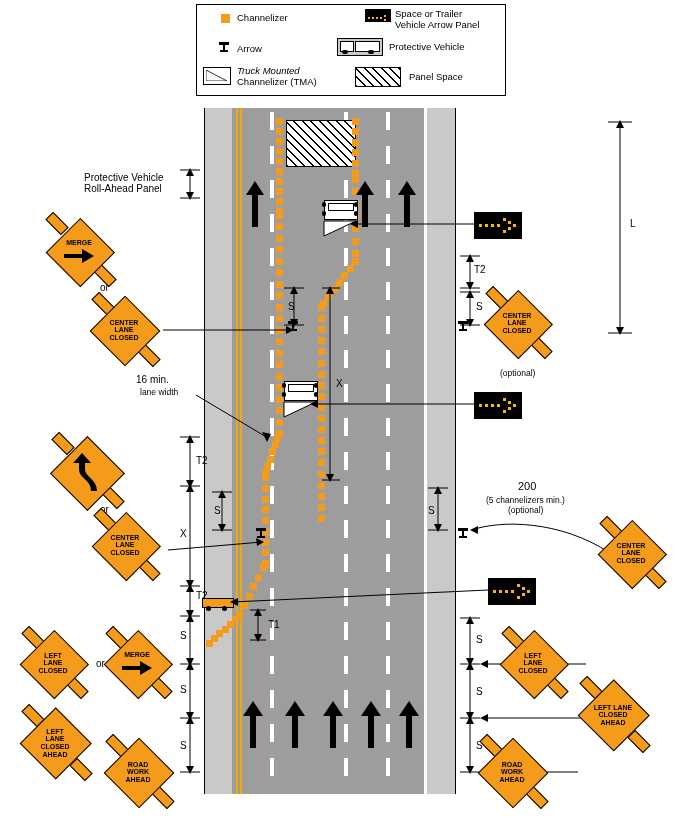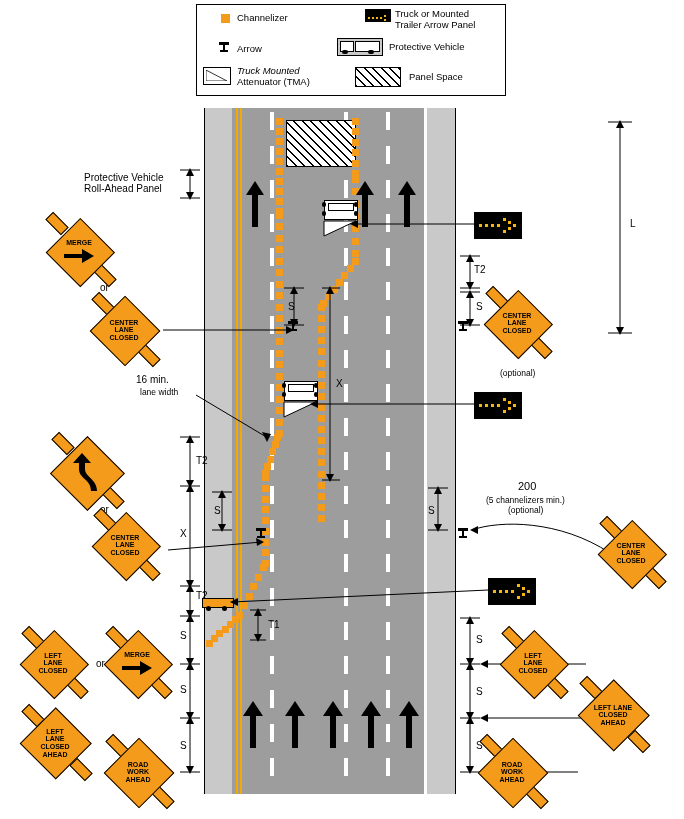--- a/index.html
+++ b/index.html
@@ -60,36 +60,36 @@
         <div class="base"></div>
     </div>
     <div class="lbl" style="left:40px;top:38px;">Arrow</div>
 
     <div class="tma-ico" style="left:6px;top:62px;">
       <svg class="tma-tri" viewBox="0 0 21 11">
         <polygon points="0,0 21,11 0,11" fill="#ffffff" stroke="#000" stroke-width="0.8"></polygon>
       </svg>
     </div>
     <div class="lbl" style="left:40px;top:60px;font-style:italic;">Truck Mounted</div>
-    <div class="lbl" style="left:40px;top:71px;">Attenuator (TMA)</div>
+    <div class="lbl" style="left:40px;top:71px;">Channelizer (TMA)</div>
 
     <div class="arrow-panel" style="left:168px;top:4px;width:24px;height:11px;">
       <svg width="24" height="11" viewBox="0 0 24 11">
         <g fill="#F5B513">
           <rect x="2" y="4" width="2" height="2"></rect>
             <rect x="6" y="4" width="2" height="2"></rect>
           <rect x="10" y="4" width="2" height="2"></rect>
             <rect x="14" y="4" width="2" height="2"></rect>
           <rect x="18" y="2" width="2" height="2"></rect>
             <rect x="18" y="6" width="2" height="2"></rect>
         </g>
       </svg>
     </div>
-    <div class="lbl" style="left:198px;top:3px;">Truck or Mounted</div>
-    <div class="lbl" style="left:198px;top:14px;">Trailer Arrow Panel</div>
+    <div class="lbl" style="left:198px;top:3px;">Space or Trailer</div>
+    <div class="lbl" style="left:198px;top:14px;">Vehicle Arrow Panel</div>
 
     <div style="position:absolute;left:140px;top:33px;width:44px;height:16px;border:1px solid #000;background:#c9c9c9;">
       <div style="position:absolute;left:2px;top:2px;width:12px;height:9px;background:#fff;border:1px solid #000;"></div>
       <div style="position:absolute;left:17px;top:2px;width:23px;height:9px;background:#fff;border:1px solid #000;"></div>
       <div style="position:absolute;left:4px;top:11px;width:6px;height:4px;border-radius:3px;background:#000;"></div>
       <div style="position:absolute;left:30px;top:11px;width:6px;height:4px;border-radius:3px;background:#000;"></div>
     </div>
     <div class="lbl" style="left:192px;top:36px;">Protective Vehicle</div>
 
     <div style="position:absolute;left:158px;top:62px;width:44px;height:18px;border:1px solid #000;background:repeating-linear-gradient(45deg,#000 0 1.4px,#fff 1.4px 6px);"></div>

